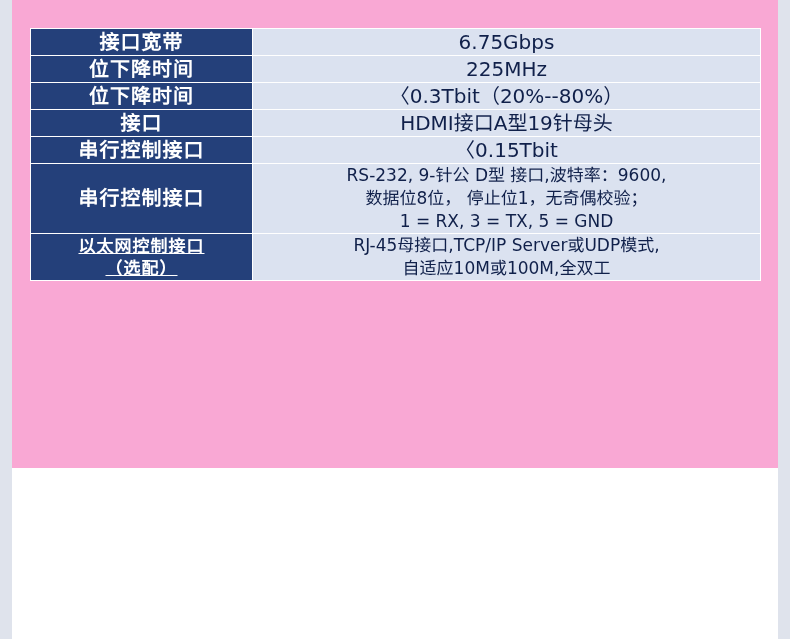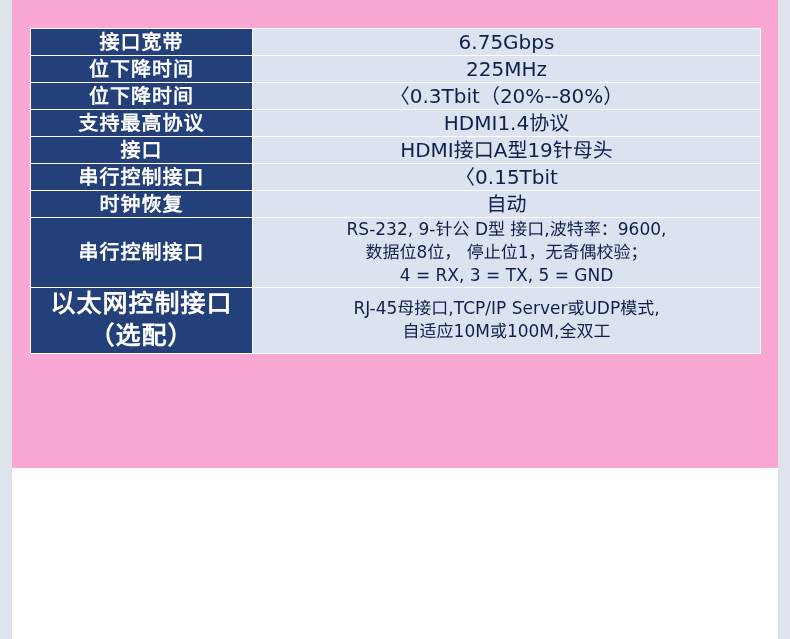--- a/index.html
+++ b/index.html
@@ -65,22 +65,23 @@
     font-size: 20px;
     font-weight: normal;
     line-height: 1.3;
     padding: 6px 8px;
   }
   td.value.small {
     font-size: 17px;
     line-height: 1.35;
   }
   td.label.two-line {
-    font-size: 25px;
+    font-size: 17px;
     line-height: 1.3;
+    text-decoration: underline;
   }
   .v-line {
     display: block;
     white-space: pre;
   }
 </style>
 </head>
 <body>
 
 <div class="page">
@@ -113,58 +114,42 @@
           <tr>
             <td class="label">
               <span class="v-line">位下降时间</span>
             </td>
             <td class="value">
               <span class="v-line">〈0.3Tbit（20%--80%）</span>
             </td>
           </tr>
           <tr>
             <td class="label">
-              <span class="v-line">支持最高协议</span>
-            </td>
-            <td class="value">
-              <span class="v-line">HDMI1.4协议</span>
-            </td>
-          </tr>
-          <tr>
-            <td class="label">
               <span class="v-line">接口</span>
             </td>
             <td class="value">
               <span class="v-line">HDMI接口A型19针母头</span>
             </td>
           </tr>
           <tr>
             <td class="label">
               <span class="v-line">串行控制接口</span>
             </td>
             <td class="value">
               <span class="v-line">〈0.15Tbit</span>
             </td>
           </tr>
           <tr>
             <td class="label">
-              <span class="v-line">时钟恢复</span>
-            </td>
-            <td class="value">
-              <span class="v-line">自动</span>
-            </td>
-          </tr>
-          <tr>
-            <td class="label">
               <span class="v-line">串行控制接口</span>
             </td>
             <td class="value small">
               <span class="v-line">RS-232, 9-针公 D型 接口,波特率：9600,</span>
               <span class="v-line">数据位8位， 停止位1，无奇偶校验；</span>
-              <span class="v-line">4 = RX, 3 = TX, 5 = GND</span>
+              <span class="v-line">1 = RX, 3 = TX, 5 = GND</span>
             </td>
           </tr>
           <tr>
             <td class="label two-line">
               <span class="v-line">以太网控制接口</span>
               <span class="v-line">（选配）</span>
             </td>
             <td class="value small">
               <span class="v-line">RJ-45母接口,TCP/IP Server或UDP模式,</span>
               <span class="v-line">自适应10M或100M,全双工</span>

